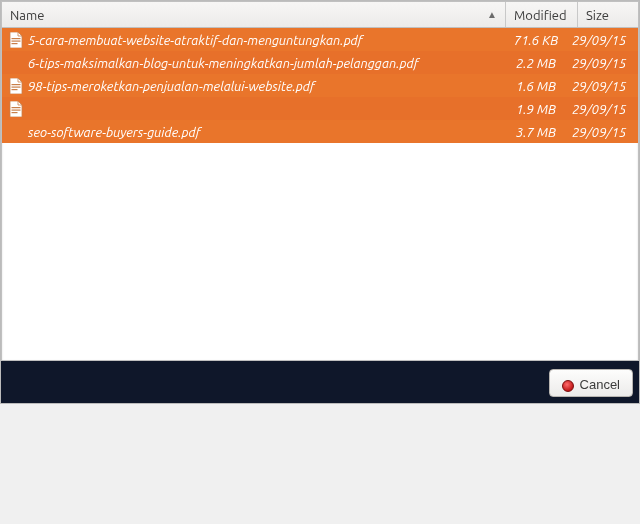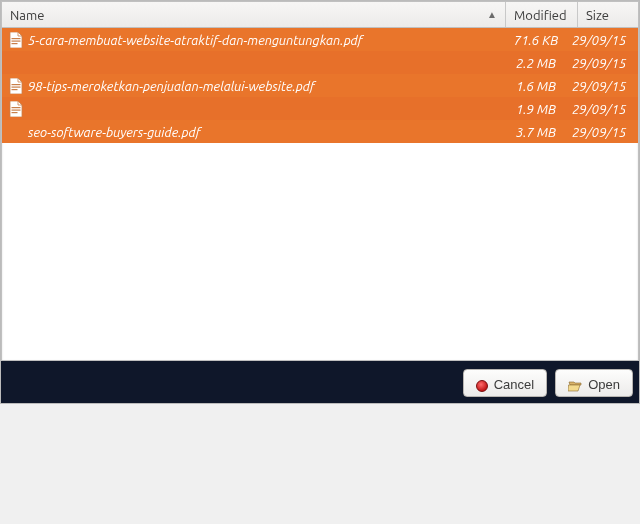--- a/index.html
+++ b/index.html
@@ -145,20 +145,21 @@
               </svg>
             </span>
             <span>5-cara-membuat-website-atraktif-dan-menguntungkan.pdf</span>
           </div>
           <div class="cell size">71.6 KB</div>
           <div class="cell modified">29/09/15</div>
         </div>
         <div class="row selected shade1">
           <div class="cell name">
             <span class="file-icon"></span>
+            <span>6-tips-maksimalkan-blog-untuk-meningkatkan-jumlah-pelanggan.pdf</span>
           </div>
           <div class="cell size">2.2 MB</div>
           <div class="cell modified">29/09/15</div>
         </div>
         <div class="row selected shade0">
           <div class="cell name">
             <span class="file-icon">
               <svg viewBox="0 0 14 16">
                 <path d="M1 0 h8 l4 4 v12 H1 z" fill="#ffffff" stroke="#c97f4a" stroke-width="0.8"></path>
                 <path d="M9 0 v4 h4" fill="none" stroke="#c97f4a" stroke-width="0.8"></path>
@@ -196,24 +197,15 @@
           <div class="cell modified">29/09/15</div>
         </div>
       </div>
   </div>
 
   <div class="button-bar">
     <button class="btn">
       <span class="icon-cancel"></span>
       <span>Cancel</span>
     </button>
-    <button class="btn">
-      <span class="icon-open">
-        <svg viewBox="0 0 14 12">
-            <path d="M1 2 h5 l1 1 h6 v2 H2 z" fill="#d9b36a" stroke="#8a6a2f" stroke-width="0.6"></path>
-            <path d="M0.5 5 H12 l-2 6 H0 z" fill="#f3d98c" stroke="#8a6a2f" stroke-width="0.6"></path>
-          </svg>
-      </span>
-      <span>Open</span>
-    </button>
   </div>
 
 </div>
 
 </body></html>

